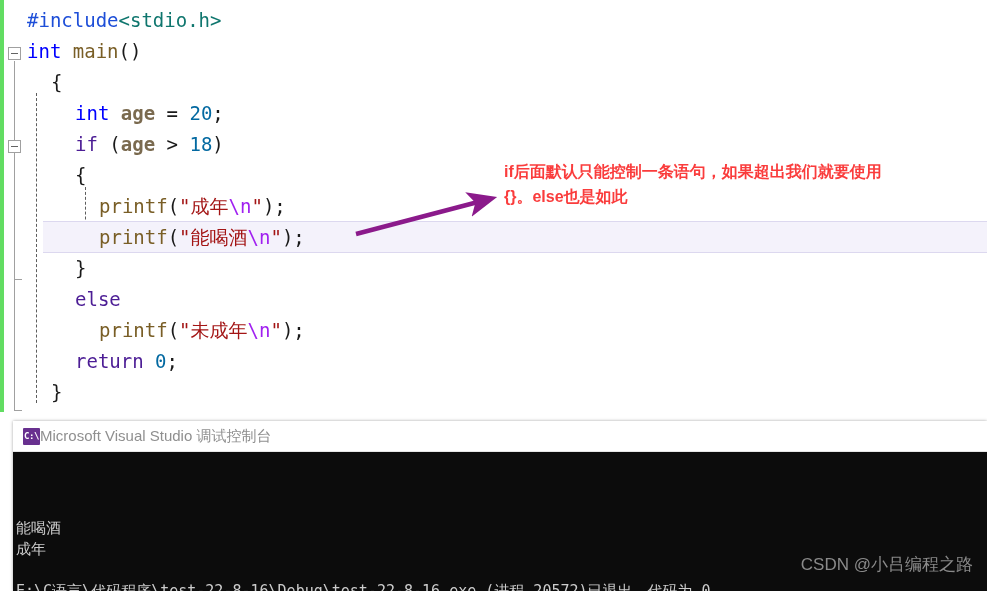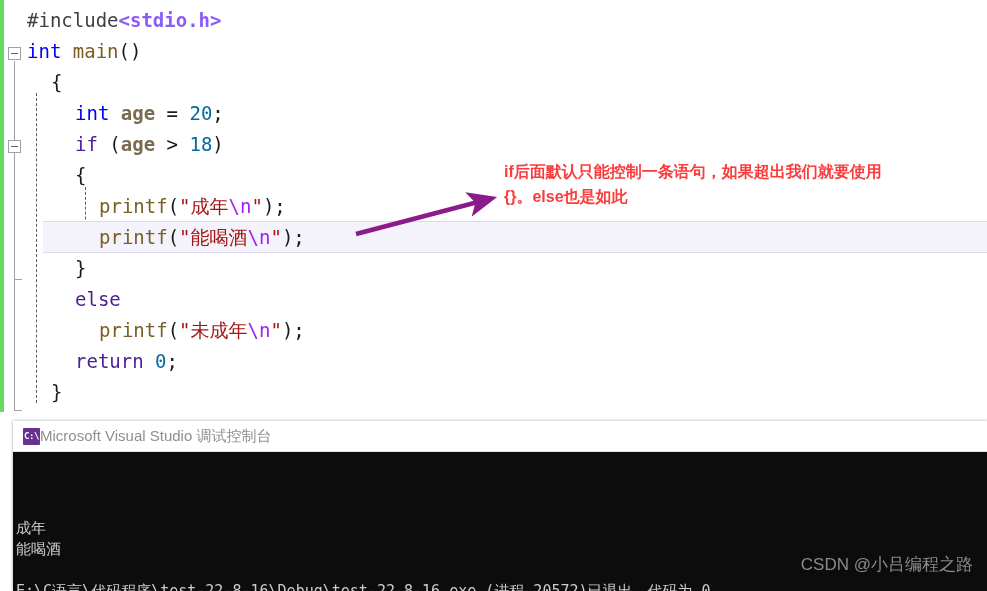--- a/index.html
+++ b/index.html
@@ -92,22 +92,22 @@
     position: absolute;
     left: 43px;
     right: 0;
     height: 30px;
     background: #f4f2fb;
     border-top: 1px solid #dcd8ef;
     border-bottom: 1px solid #dcd8ef;
   }
 
   
-  .t-pre   { color: #404040; }               
-  .t-hdr   { color: #8b5cf6; font-weight: bold; }               
+  .t-pre   { color: #1d4ed8; }               
+  .t-hdr   { color: #0f766e; }               
   .t-kw    { color: #0000ff; }               
   .t-kwc   { color: #4c1d95; }               
   .t-fn    { color: #795e26; }               
   .t-id    { color: #7a6a4f; font-weight: bold; }               
   .t-plain { color: #1a1a1a; }
   .t-str   { color: #a31515; }               
   .t-esc   { color: #a020f0; }               
   .t-num   { color: #0369a1; }
 
   
@@ -248,15 +248,15 @@
   </div>
 </div>
 
 <div id="console-window">
   <div id="console-titlebar">
     <div id="console-icon">C:\</div>
     <div id="console-title">Microsoft Visual Studio 调试控制台</div>
   </div>
   <div id="console-body">
     
-    <div class="console-line">成年</div><div class="console-line">能喝酒</div><div class="console-line console-spacer"></div><div class="console-line">E:\C语言\代码程序\test-22-8-16\Debug\test-22-8-16.exe (进程 20572)已退出，代码为 0。</div><div id="watermark">CSDN @小吕编程之路</div>
+    <div class="console-line">能喝酒</div><div class="console-line">成年</div><div class="console-line console-spacer"></div><div class="console-line">E:\C语言\代码程序\test-22-8-16\Debug\test-22-8-16.exe (进程 20572)已退出，代码为 0。</div><div id="watermark">CSDN @小吕编程之路</div>
   </div>
 </div>
 
 </body></html>

